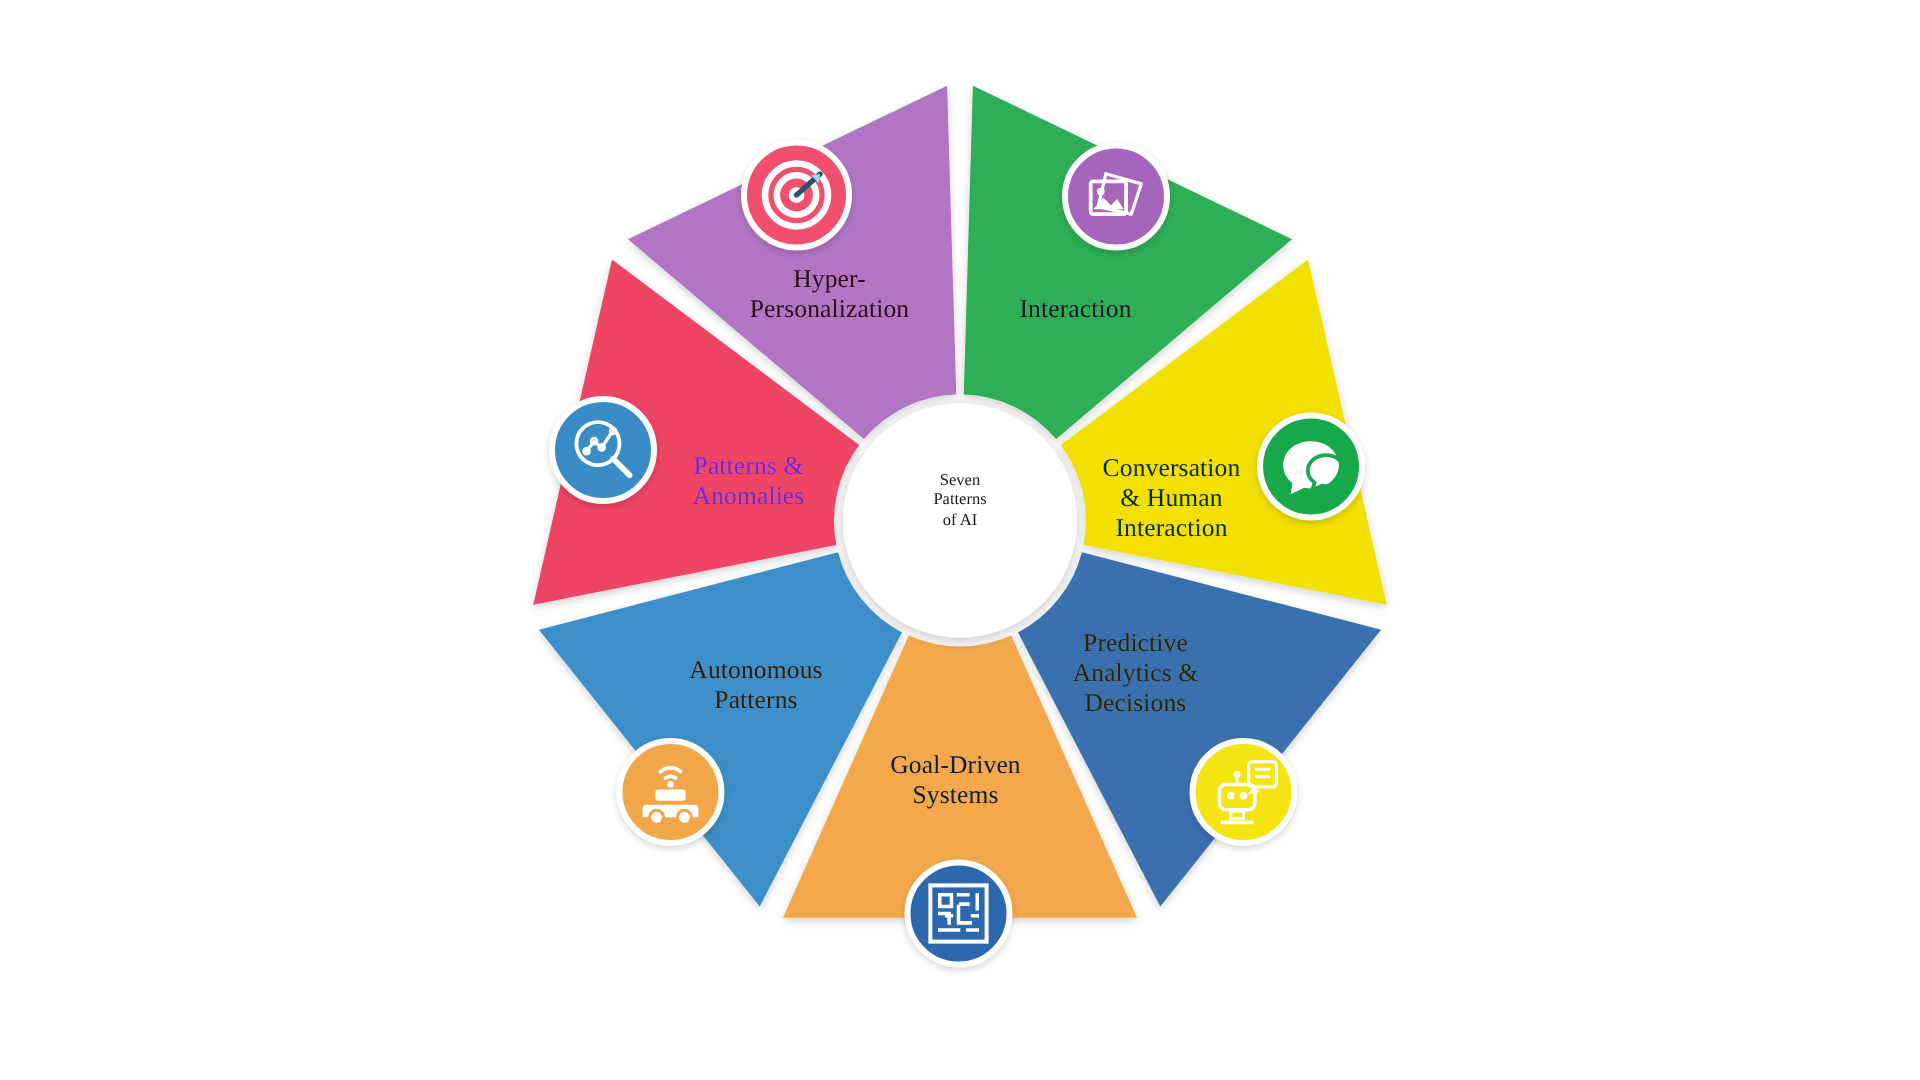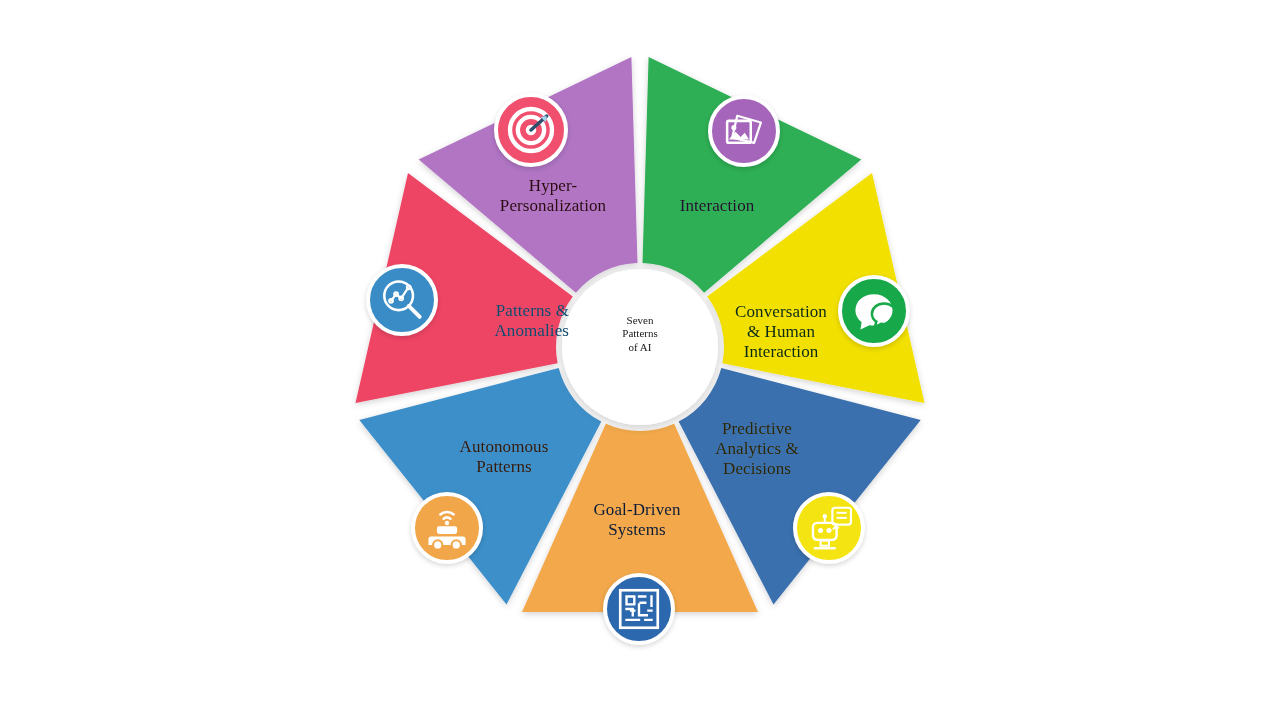--- a/index.html
+++ b/index.html
@@ -90,21 +90,21 @@
   <div class="wedge-label" id="lbl-2" style="color: rgb(11, 42, 20); width: 140px; left: 711px; top: 302px;">Conversation
 &amp; Human
 Interaction</div>
   <div class="wedge-label" id="lbl-3" style="color: rgb(43, 38, 2); width: 140px; left: 687px; top: 419px;">Predictive
 Analytics &amp;
 Decisions</div>
   <div class="wedge-label" id="lbl-4" style="color: rgb(12, 26, 51); width: 150px; left: 562px; top: 500px; font-family: Liberation Serif, serif;">Goal-Driven
 Systems</div>
   <div class="wedge-label" id="lbl-5" style="color: rgb(51, 25, 10); width: 160px; left: 424px; top: 437px;">Autonomous
 Patterns</div>
-  <div class="wedge-label" id="lbl-6" style="color: #0c4a6e; width: 140px; left: 429px; top: 301px; text-align: right;">Patterns &amp;
+  <div class="wedge-label" id="lbl-6" style="color: #6d28d9; width: 140px; left: 429px; top: 301px;">Patterns &amp;
 Anomalies</div>
 
   <div class="hub-label" id="hub-label" style="width: 150px; left: 565px; top: 314px;">Seven
 Patterns
 of AI</div>
 
   <div class="icon-badge" id="icon-0" style="width: 74px; height: 74px; left: 494px; top: 93px; background: rgb(240, 80, 110); border: 4px solid rgb(255, 255, 255);">
     <svg viewBox="0 0 64 64" width="56" height="56">
       <circle cx="32" cy="32" r="24" fill="none" stroke="#ffffff" stroke-width="5"></circle>
       <circle cx="32" cy="32" r="15" fill="none" stroke="#ffffff" stroke-width="5"></circle>

